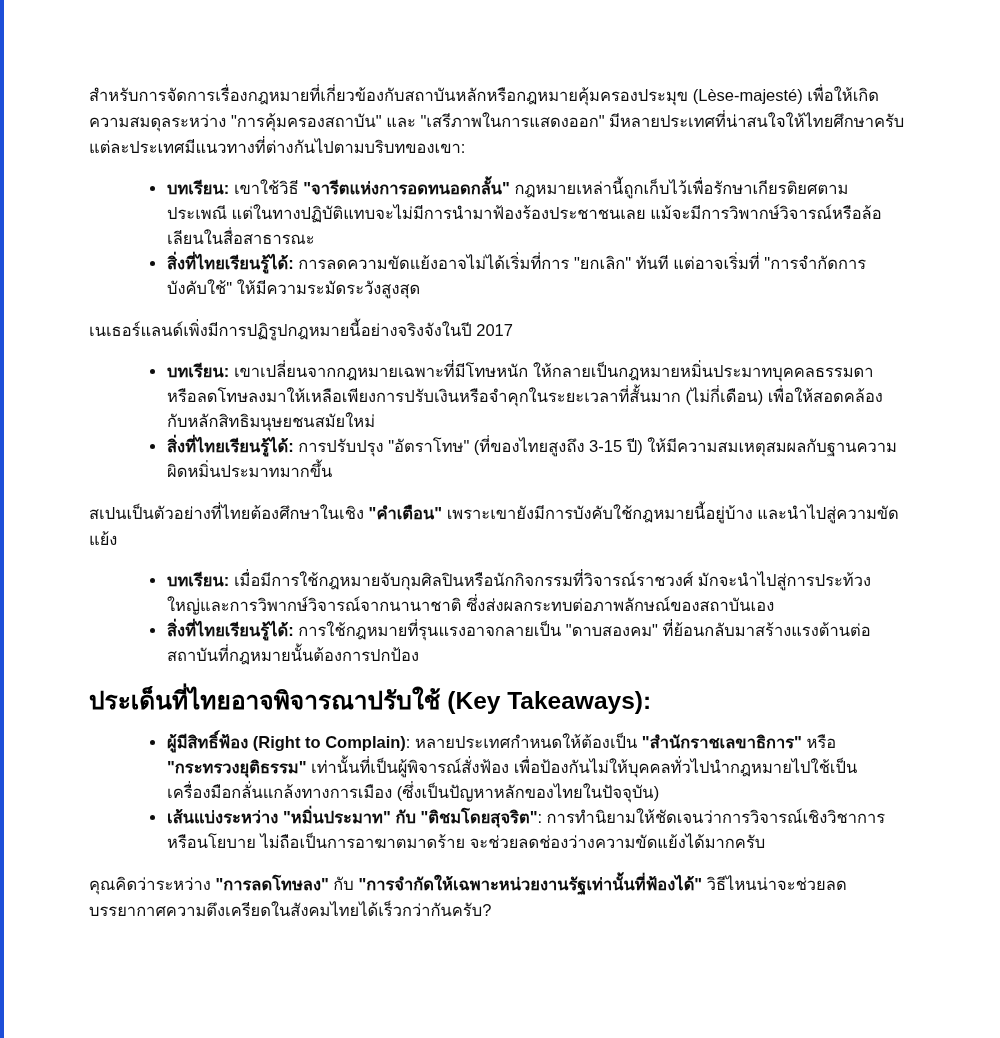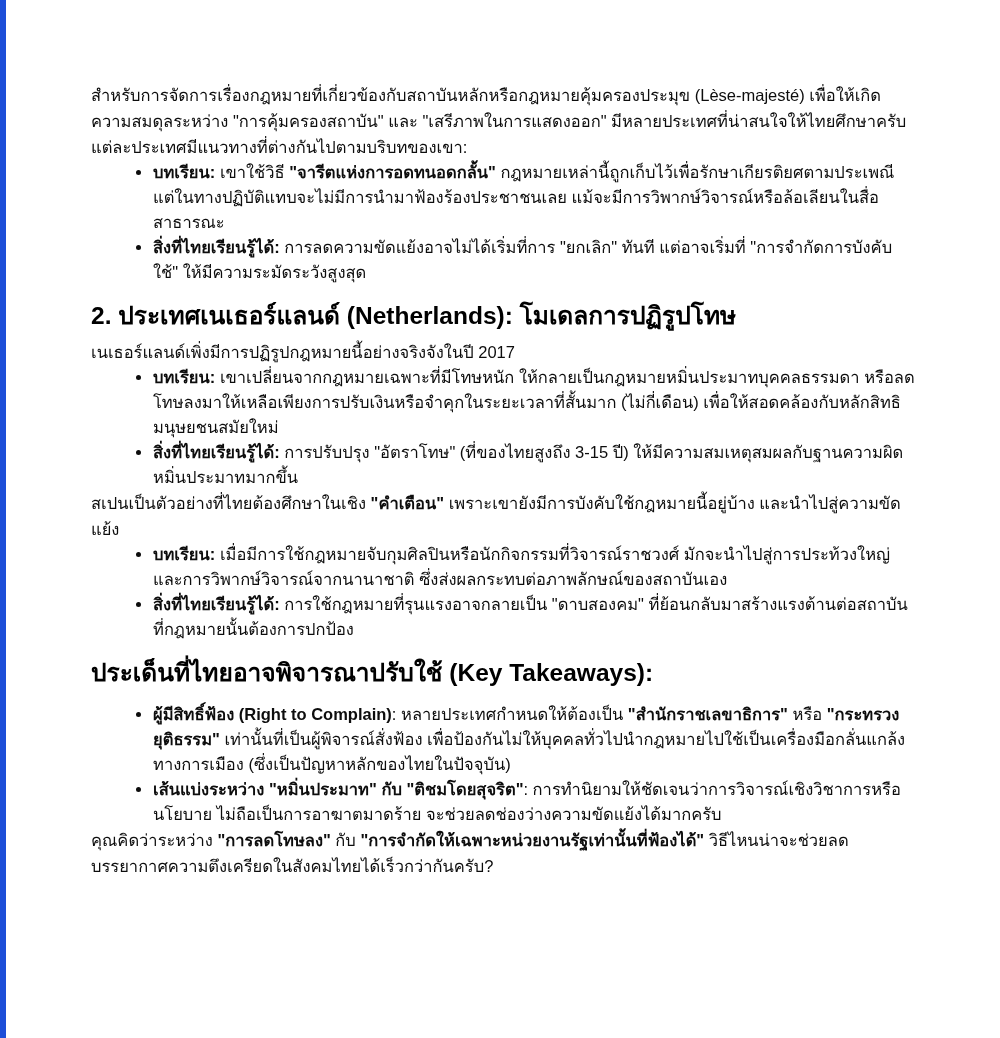--- a/index.html
+++ b/index.html
@@ -12,37 +12,37 @@
     height: 1038px;
     overflow: hidden;
     font-family: "Liberation Sans", "DejaVu Sans", sans-serif;
     color: #0d0d0d;
   }
   .page {
     box-sizing: border-box;
     width: 1000px;
     height: 1038px;
     padding: 82px 84px 20px 85px;
-    border-left: 6px solid #1d4ed8;
+    border-left: 4px solid #1d4ed8;
     background: #ffffff;
   }
   p.body {
     margin: 0;
     font-size: 16.5px;
     line-height: 26px;
   }
   h2.sec {
     margin: 14px 0 6px 0;
     font-size: 24.5px;
     line-height: 34px;
     font-weight: 700;
     color: #000000;
   }
   ul.blist {
-    margin: 0;
+    margin: 16px;
     padding-left: 62px;
   }
   ul.blist li {
     font-size: 16.5px;
     line-height: 25px;
   }
   ul.kt-gap {
     margin-top: 12px;
   }
   .b {
@@ -65,21 +65,20 @@
 
   <ul class="blist">
     <li>
       <span class="b">บทเรียน:</span><span> เขาใช้วิธี </span><span class="b">"จารีตแห่งการอดทนอดกลั้น"</span><span> กฎหมายเหล่านี้ถูกเก็บไว้เพื่อรักษาเกียรติยศตามประเพณี แต่ในทางปฏิบัติแทบจะไม่มีการนำมาฟ้องร้องประชาชนเลย แม้จะมีการวิพากษ์วิจารณ์หรือล้อเลียนในสื่อสาธารณะ</span>
     </li>
     <li>
       <span class="b">สิ่งที่ไทยเรียนรู้ได้:</span><span> การลดความขัดแย้งอาจไม่ได้เริ่มที่การ "ยกเลิก" ทันที แต่อาจเริ่มที่ "การจำกัดการบังคับใช้" ให้มีความระมัดระวังสูงสุด</span>
     </li>
   </ul>
 
-  <h2 class="sec">2. ประเทศเนเธอร์แลนด์ (Netherlands): โมเดลการปฏิรูปโทษ</h2>
   <p class="body">
     <span>เนเธอร์แลนด์เพิ่งมีการปฏิรูปกฎหมายนี้อย่างจริงจังในปี 2017</span>
   </p>
   <ul class="blist">
     <li>
       <span class="b">บทเรียน:</span><span> เขาเปลี่ยนจากกฎหมายเฉพาะที่มีโทษหนัก ให้กลายเป็นกฎหมายหมิ่นประมาทบุคคลธรรมดา หรือลดโทษลงมาให้เหลือเพียงการปรับเงินหรือจำคุกในระยะเวลาที่สั้นมาก (ไม่กี่เดือน) เพื่อให้สอดคล้องกับหลักสิทธิมนุษยชนสมัยใหม่</span>
     </li>
     <li>
       <span class="b">สิ่งที่ไทยเรียนรู้ได้:</span><span> การปรับปรุง "อัตราโทษ" (ที่ของไทยสูงถึง 3-15 ปี) ให้มีความสมเหตุสมผลกับฐานความผิดหมิ่นประมาทมากขึ้น</span>
     </li>

